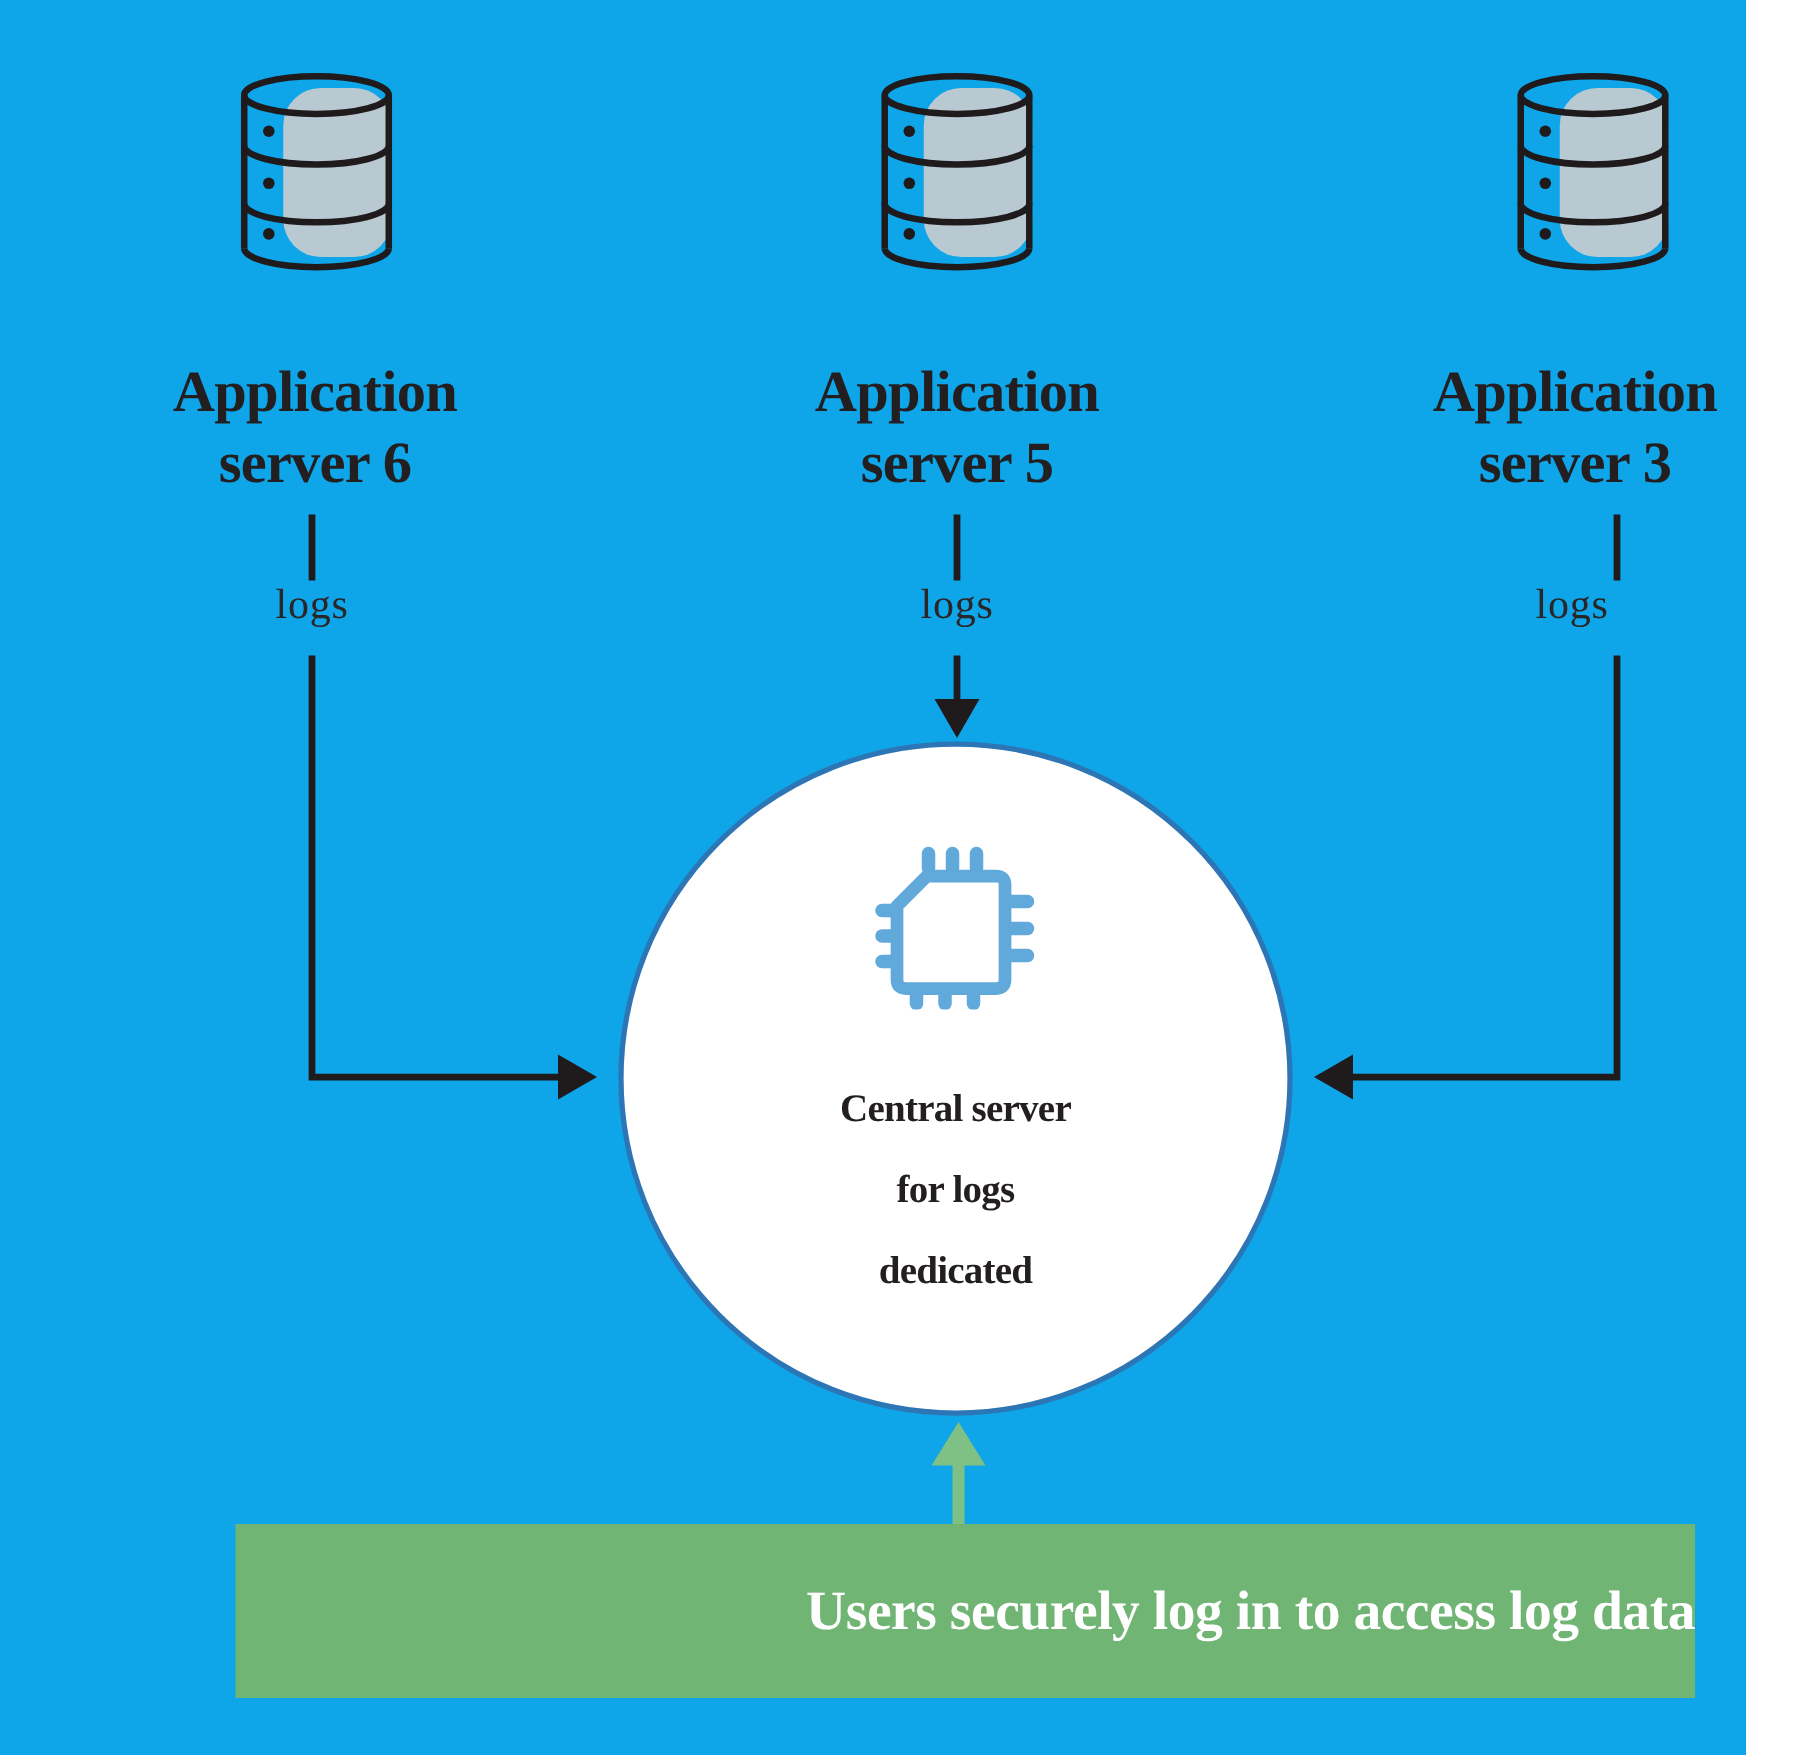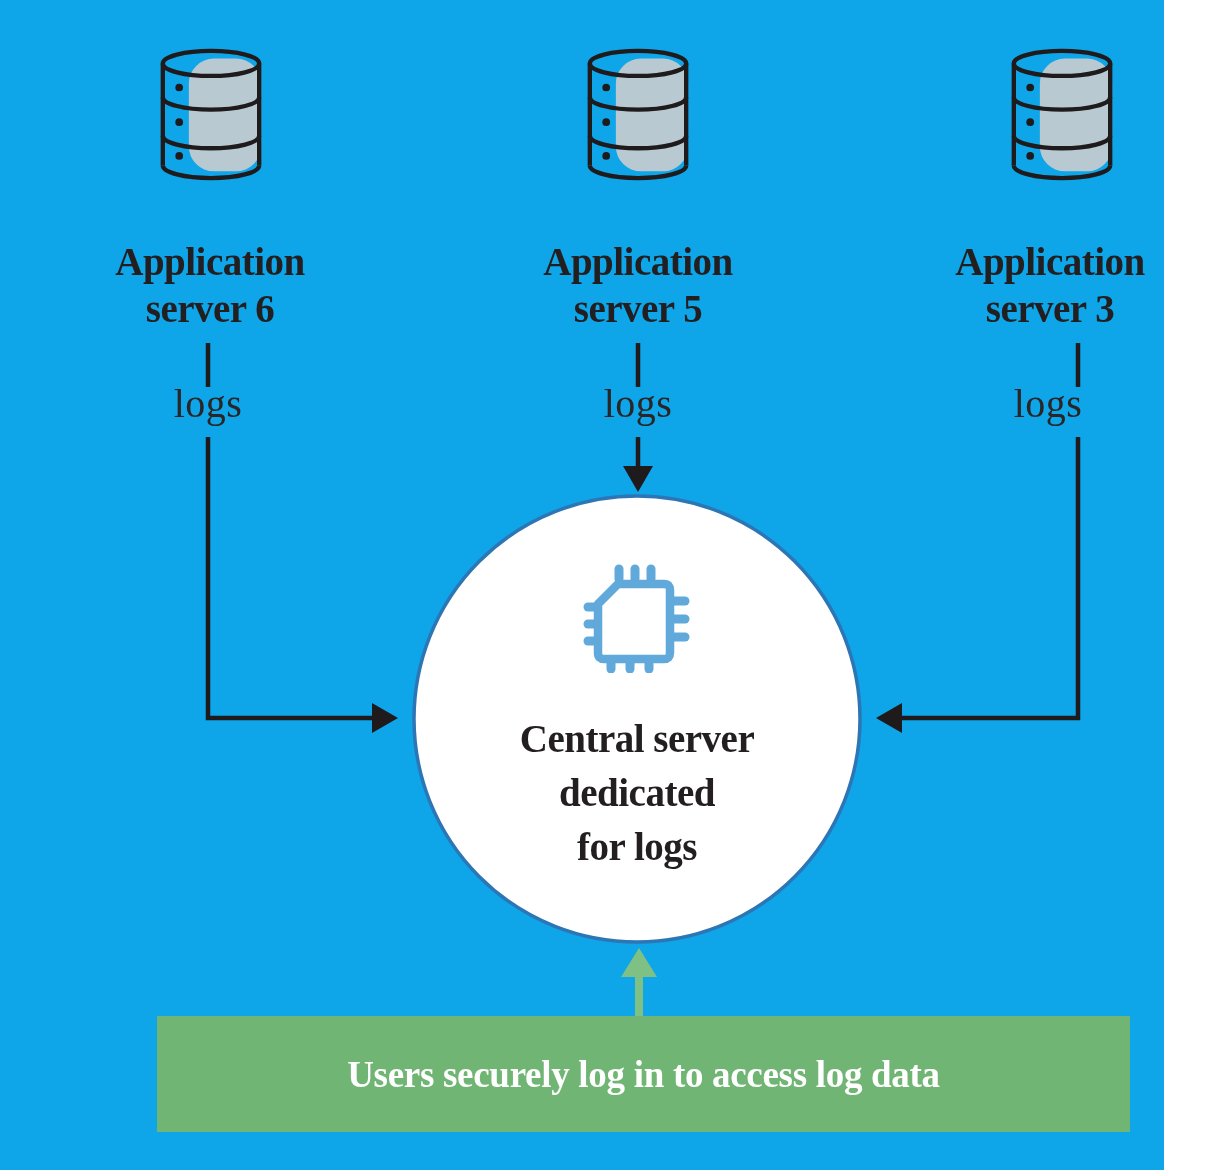--- a/index.html
+++ b/index.html
@@ -18,33 +18,33 @@
 
   .server-label{
     width:340px;top:238px;
     text-align:center;
     font-weight:bold;font-size:39px;line-height:47px;
     letter-spacing:-0.5px;color:#231f20;
   }
   .logs-label{
     width:140px;top:380px;
     text-align:center;
-    font-weight:300;font-size:40px;line-height:48px;
+    font-weight:300;font-size:28px;line-height:48px;
     letter-spacing:0.5px;color:#2a2627;
   }
   .central-label{
     width:400px;left:437px;top:712px;
     text-align:center;
-    font-weight:bold;font-size:39px;line-height:54px;
+    font-weight:bold;font-size:26px;line-height:54px;
     letter-spacing:-0.5px;color:#231f20;
   }
   .banner{
     left:157px;top:1016px;width:973px;height:116px;
     background:#70b574;
-    display:flex;align-items:center;justify-content:center;
+    display:flex;align-items:center;justify-content:flex-end;
   }
   .banner-text{
     color:#ffffff;font-weight:bold;font-size:37px;
     letter-spacing:-0.3px;
     text-align:center;
   }
 </style>
 </head>
 <body>
 
@@ -159,21 +159,21 @@
       <line x1="5" y1="78" x2="14" y2="78"></line>
       <line x1="28" y1="99" x2="28" y2="106"></line>
       <line x1="47" y1="99" x2="47" y2="106"></line>
       <line x1="66" y1="99" x2="66" y2="106"></line>
     </g>
     <path d="M35,21 H81 Q87,21 87,27 V90 Q87,96 81,96 H21 Q15,96 15,90 V41 Z" fill="#ffffff" stroke="#61a9db" stroke-width="8.5" stroke-linejoin="round"></path>
   </svg>
 
   <div class="layer central-label">
     <div>Central server</div>
+    <div>for logs</div>
     <div>dedicated</div>
-    <div>for logs</div>
   </div>
 
   <div class="layer banner">
     <span class="banner-text">Users securely log in to access log data</span>
   </div>
 
 </div>
 
 </body></html>

